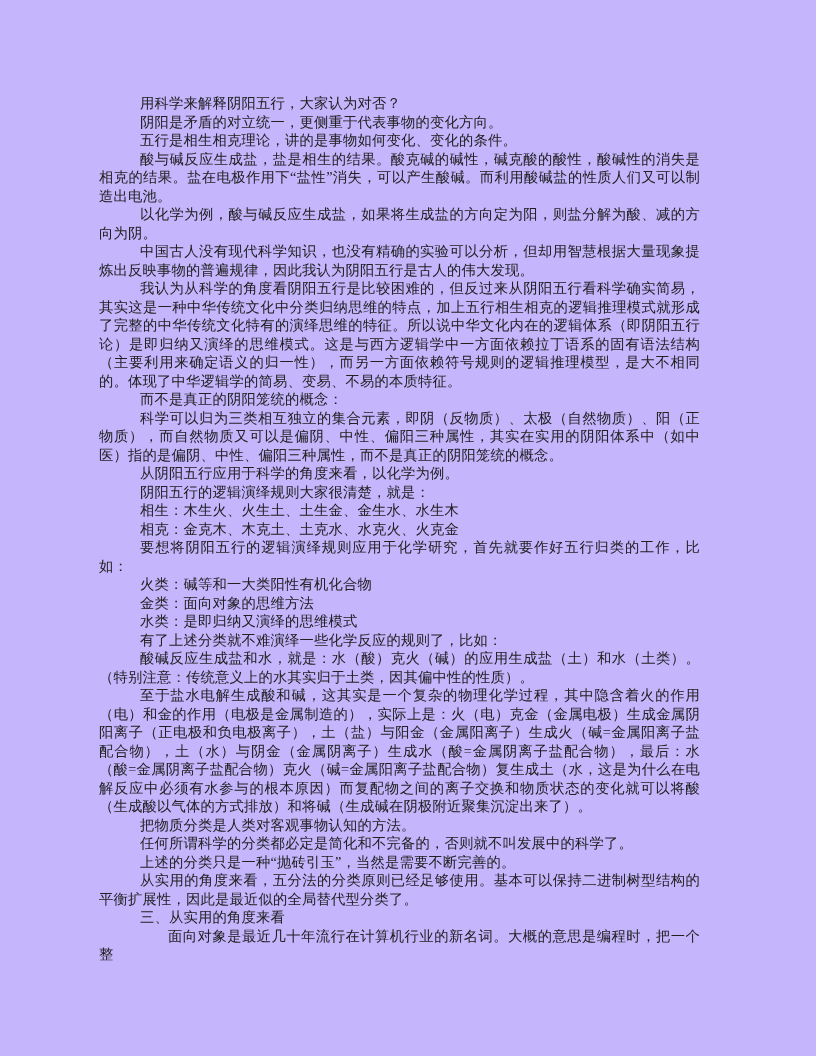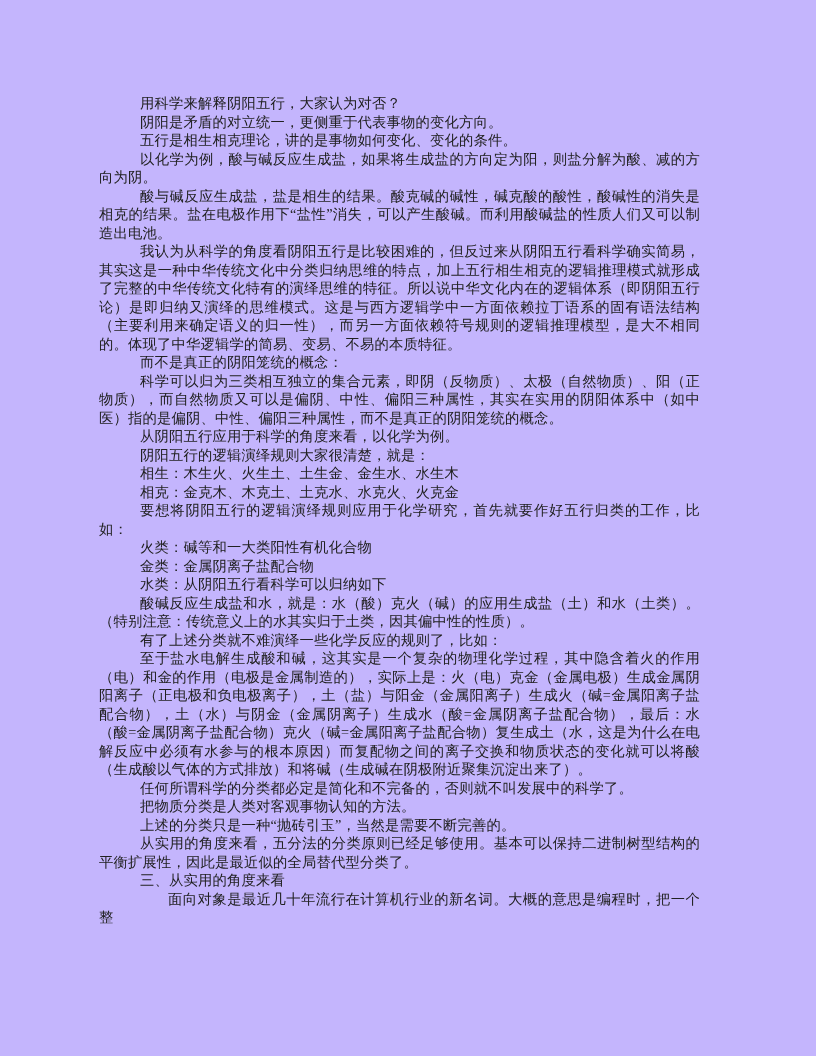--- a/index.html
+++ b/index.html
@@ -37,36 +37,37 @@
   }
 </style>
 </head>
 <body>
 
 <div class="page">
   <div class="text-block" id="doc-body">
       <p class="para">用科学来解释阴阳五行，大家认为对否？</p>
       <p class="para">阴阳是矛盾的对立统一，更侧重于代表事物的变化方向。</p>
       <p class="para">五行是相生相克理论，讲的是事物如何变化、变化的条件。</p>
+      <p class="para">酸与碱反应生成盐，盐是相生的结果。酸克碱的碱性，碱克酸的酸性，酸碱性的消失是相克的结果。盐在电极作用下“盐性”消失，可以产生酸碱。而利用酸碱盐的性质人们又可以制造出电池。</p>
       <p class="para">以化学为例，酸与碱反应生成盐，如果将生成盐的方向定为阳，则盐分解为酸、减的方向为阴。</p>
-      <p class="para">酸与碱反应生成盐，盐是相生的结果。酸克碱的碱性，碱克酸的酸性，酸碱性的消失是相克的结果。盐在电极作用下“盐性”消失，可以产生酸碱。而利用酸碱盐的性质人们又可以制造出电池。</p>
+      <p class="para">中国古人没有现代科学知识，也没有精确的实验可以分析，但却用智慧根据大量现象提炼出反映事物的普遍规律，因此我认为阴阳五行是古人的伟大发现。</p>
       <p class="para">我认为从科学的角度看阴阳五行是比较困难的，但反过来从阴阳五行看科学确实简易，其实这是一种中华传统文化中分类归纳思维的特点，加上五行相生相克的逻辑推理模式就形成了完整的中华传统文化特有的演绎思维的特征。所以说中华文化内在的逻辑体系（即阴阳五行论）是即归纳又演绎的思维模式。这是与西方逻辑学中一方面依赖拉丁语系的固有语法结构（主要利用来确定语义的归一性），而另一方面依赖符号规则的逻辑推理模型，是大不相同的。体现了中华逻辑学的简易、变易、不易的本质特征。</p>
       <p class="para">而不是真正的阴阳笼统的概念：</p>
       <p class="para">科学可以归为三类相互独立的集合元素，即阴（反物质）、太极（自然物质）、阳（正物质），而自然物质又可以是偏阴、中性、偏阳三种属性，其实在实用的阴阳体系中（如中医）指的是偏阴、中性、偏阳三种属性，而不是真正的阴阳笼统的概念。</p>
       <p class="para">从阴阳五行应用于科学的角度来看，以化学为例。</p>
       <p class="para">阴阳五行的逻辑演绎规则大家很清楚，就是：</p>
       <p class="para">相生：木生火、火生土、土生金、金生水、水生木</p>
       <p class="para">相克：金克木、木克土、土克水、水克火、火克金</p>
       <p class="para">要想将阴阳五行的逻辑演绎规则应用于化学研究，首先就要作好五行归类的工作，比如：</p>
       <p class="para">火类：碱等和一大类阳性有机化合物</p>
-      <p class="para">金类：金属阴离子盐配合物</p>
-      <p class="para">水类：从阴阳五行看科学可以归纳如下</p>
+      <p class="para">金类：面向对象的思维方法</p>
+      <p class="para">水类：是即归纳又演绎的思维模式</p>
+      <p class="para">有了上述分类就不难演绎一些化学反应的规则了，比如：</p>
       <p class="para">酸碱反应生成盐和水，就是：水（酸）克火（碱）的应用生成盐（土）和水（土类）。（特别注意：传统意义上的水其实归于土类，因其偏中性的性质）。</p>
-      <p class="para">有了上述分类就不难演绎一些化学反应的规则了，比如：</p>
       <p class="para">至于盐水电解生成酸和碱，这其实是一个复杂的物理化学过程，其中隐含着火的作用（电）和金的作用（电极是金属制造的），实际上是：火（电）克金（金属电极）生成金属阴阳离子（正电极和负电极离子），土（盐）与阳金（金属阳离子）生成火（碱=金属阳离子盐配合物），土（水）与阴金（金属阴离子）生成水（酸=金属阴离子盐配合物），最后：水（酸=金属阴离子盐配合物）克火（碱=金属阳离子盐配合物）复生成土（水，这是为什么在电解反应中必须有水参与的根本原因）而复配物之间的离子交换和物质状态的变化就可以将酸（生成酸以气体的方式排放）和将碱（生成碱在阴极附近聚集沉淀出来了）。</p>
+      <p class="para">把物质分类是人类对客观事物认知的方法。</p>
       <p class="para">任何所谓科学的分类都必定是简化和不完备的，否则就不叫发展中的科学了。</p>
-      <p class="para">把物质分类是人类对客观事物认知的方法。</p>
       <p class="para">上述的分类只是一种“抛砖引玉”，当然是需要不断完善的。</p>
       <p class="para">从实用的角度来看，五分法的分类原则已经足够使用。基本可以保持二进制树型结构的平衡扩展性，因此是最近似的全局替代型分类了。</p>
       <p class="para">三、从实用的角度来看</p>
       <p class="para deep">面向对象是最近几十年流行在计算机行业的新名词。大概的意思是编程时，把一个整</p>
     </div>
 </div>
 
 </body></html>

